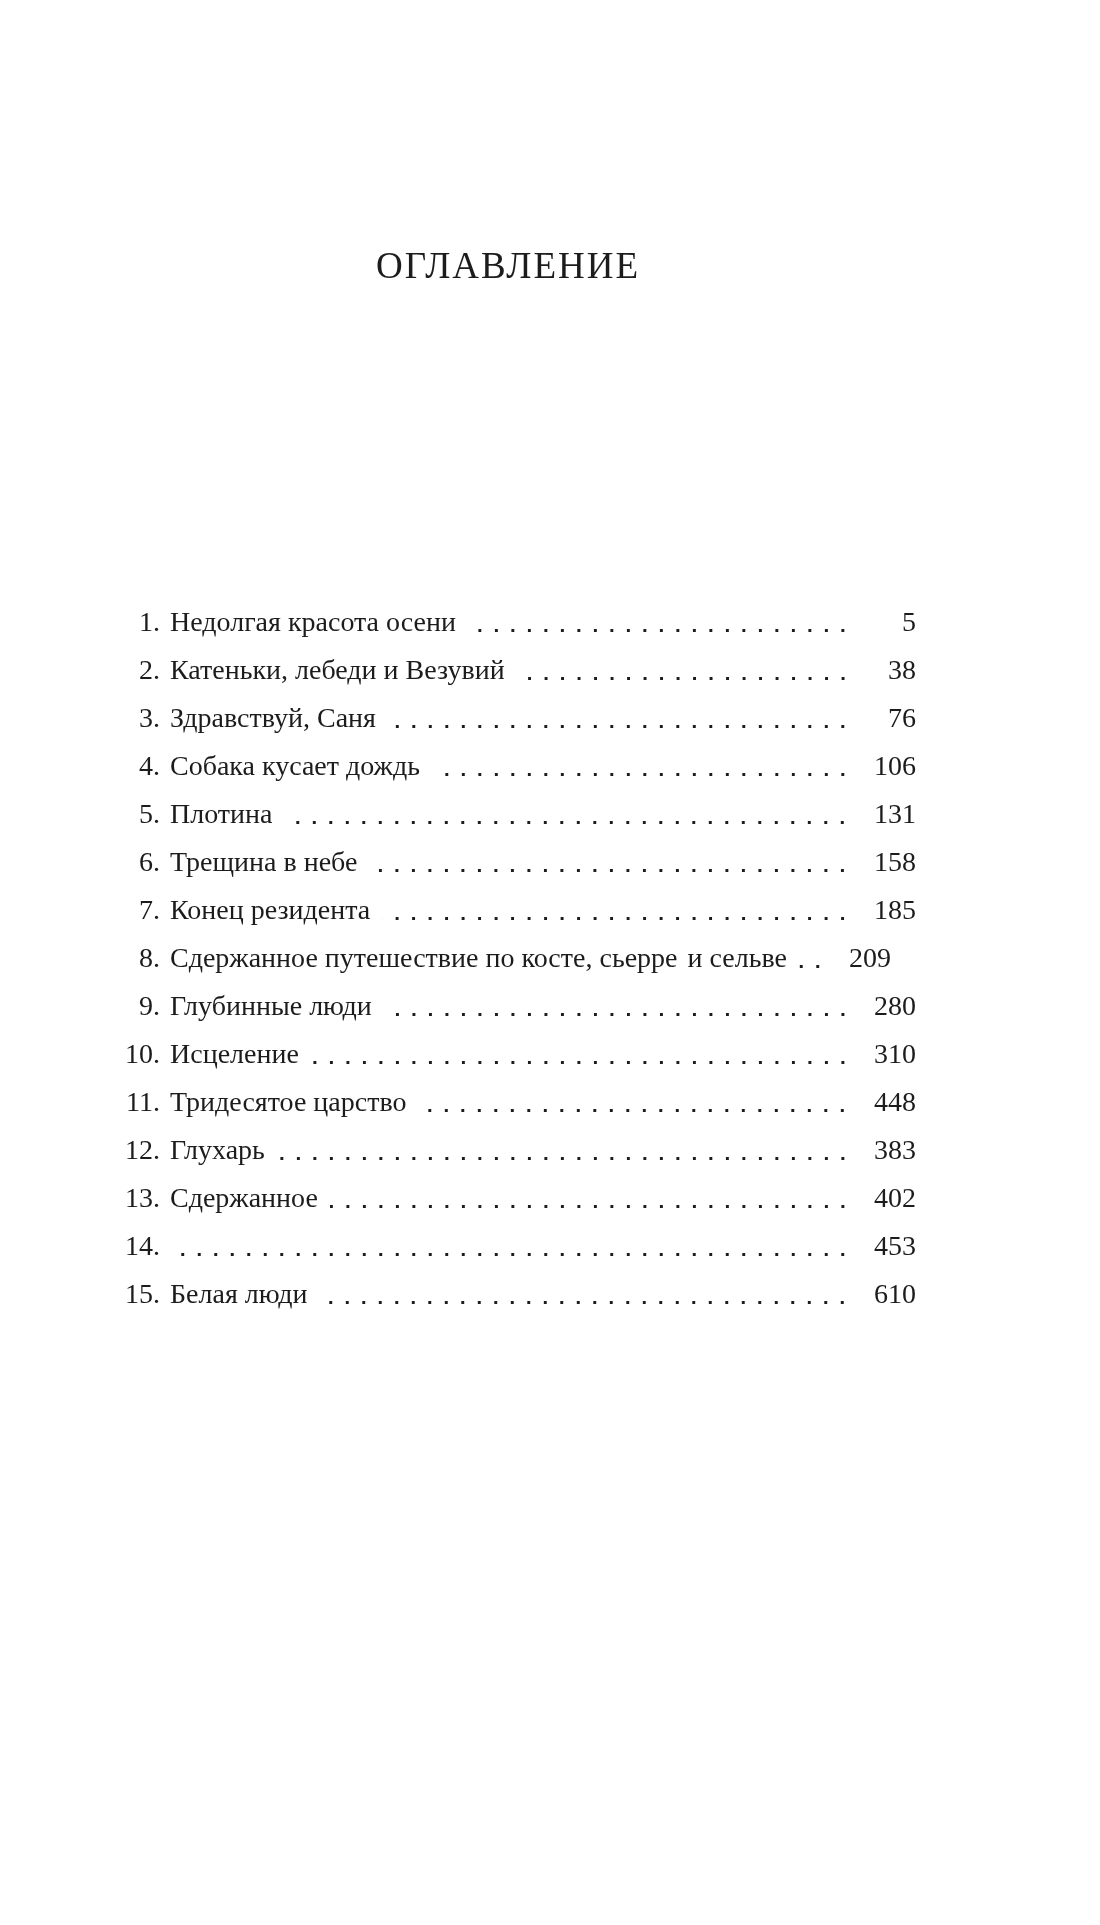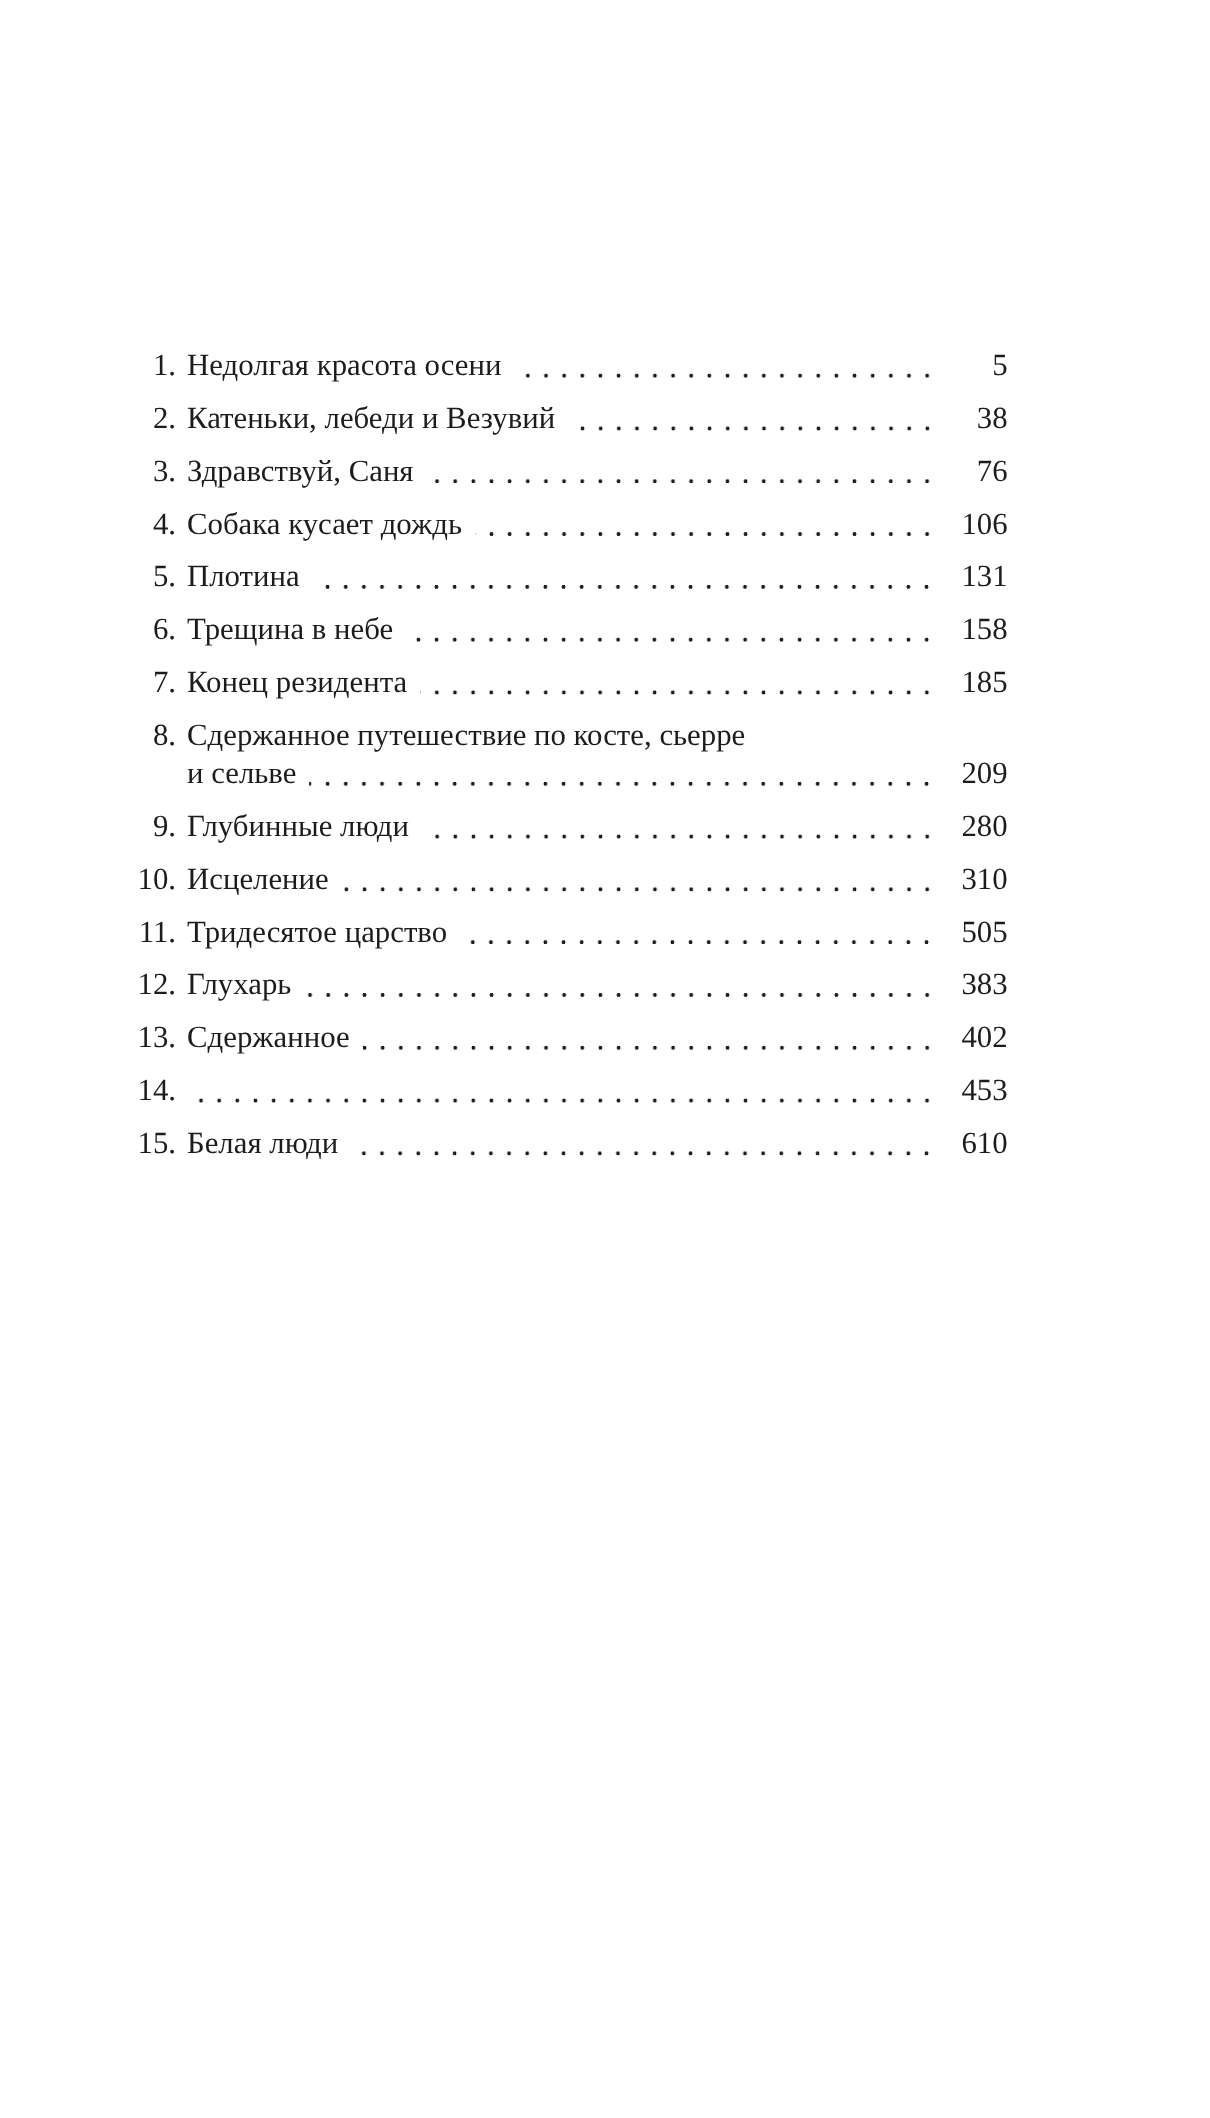--- a/index.html
+++ b/index.html
@@ -61,37 +61,38 @@
     background-position: right 3px bottom 6px;
   }
   .pnum {
     flex: none;
     width: 62px;
     text-align: right;
   }
   .multi {
     flex: 1 1 auto;
     display: flex;
-    flex-direction: column;
+    flex-direction: row;
     min-width: 0;
   }
   .mline1 {
     display: flex;
   }
   .mline2 {
     display: flex;
     align-items: flex-end;
   }
 </style>
 </head>
 <body>
 
 <div class="page">
   <div class="content">
 
+    <h1 class="toc-heading">ОГЛАВЛЕНИЕ</h1>
 
     <div class="toc">
 
       <div class="row">
         <span class="num">1.</span>
         <span class="title">Недолгая красота осени</span>
         <span class="leader"></span>
         <span class="pnum">5</span>
       </div>
 
@@ -162,21 +163,21 @@
         <span class="num">10.</span>
         <span class="title">Исцеление</span>
         <span class="leader"></span>
         <span class="pnum">310</span>
       </div>
 
       <div class="row">
         <span class="num">11.</span>
         <span class="title">Тридесятое царство</span>
         <span class="leader"></span>
-        <span class="pnum">505</span>
+        <span class="pnum">448</span>
       </div>
 
       <div class="row">
         <span class="num">12.</span>
         <span class="title">Глухарь</span>
         <span class="leader"></span>
         <span class="pnum">383</span>
       </div>
 
       <div class="row">

